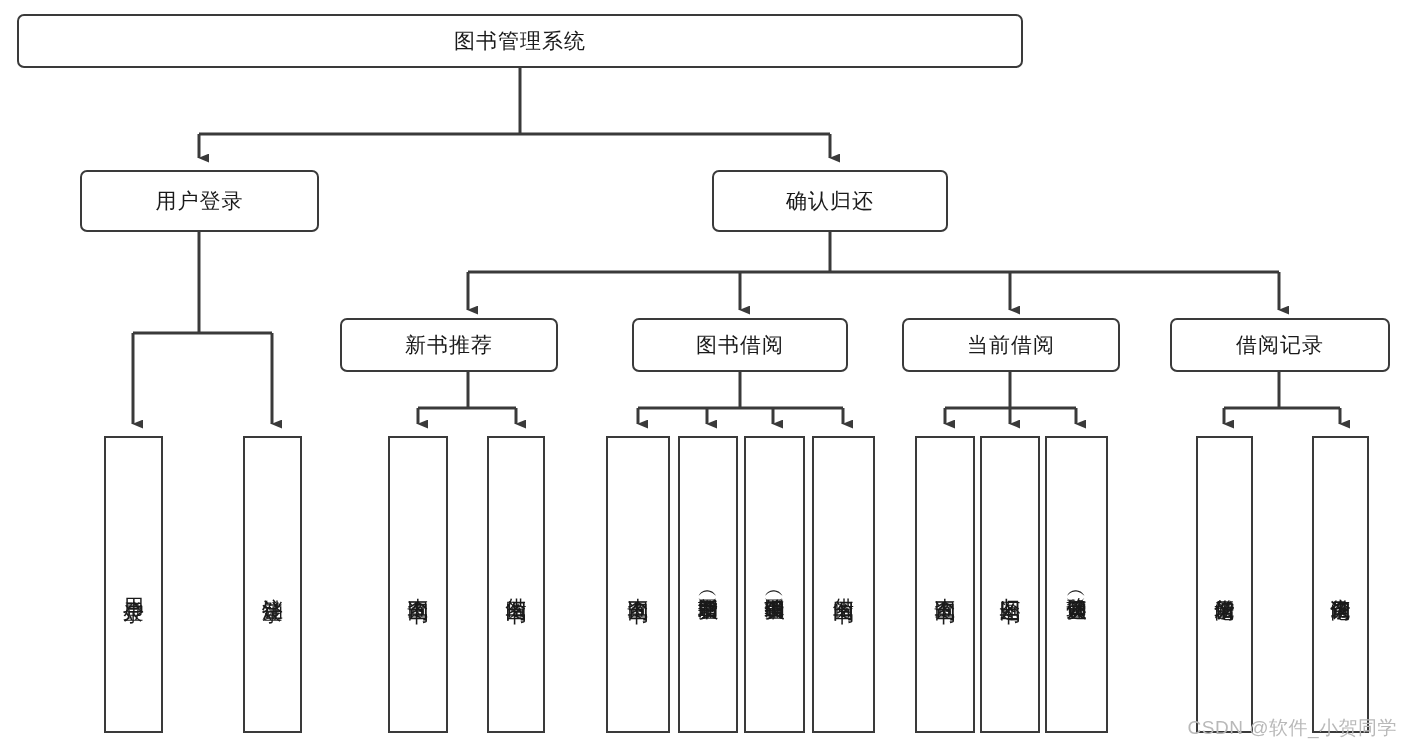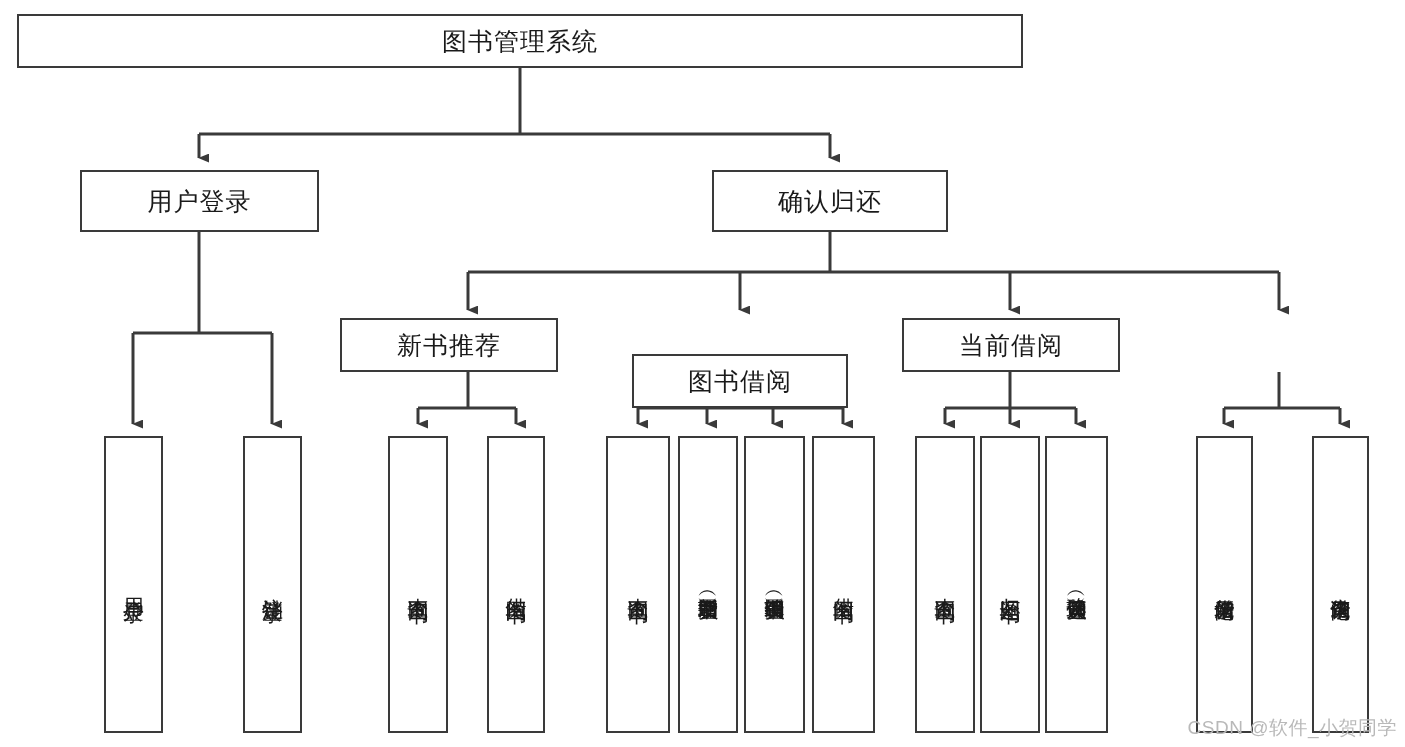--- a/index.html
+++ b/index.html
@@ -29,22 +29,23 @@
     position: absolute;
     box-sizing: border-box;
     border: 2px solid #3a3a3a;
     background: #ffffff;
     display: flex;
     align-items: center;
     justify-content: center;
     color: #1a1a1a;
   }
   .node.h {
-    font-size: 25px;
+    font-size: 21px;
     letter-spacing: 1px;
+    border-radius: 7px;
   }
   .node.v {
     align-items: center;
     justify-content: center;
     padding-top: 6px;
     padding-bottom: 6px;
   }
   .vtext {
     writing-mode: vertical-rl;
     text-orientation: upright;
@@ -130,25 +131,28 @@
   <div class="node h" style="left:80px; top:170px; width:239px; height:62px;">
     <span>用户登录</span>
   </div>
   <div class="node h" style="left:712px; top:170px; width:236px; height:62px;">
     <span>确认归还</span>
   </div>
 
   <div class="node h" style="left:340px; top:318px; width:218px; height:54px;">
     <span>新书推荐</span>
   </div>
-  <div class="node h" style="left:632px; top:318px; width:216px; height:54px;margin-top:36px;">
+  <div class="node h" style="left:632px; top:318px; width:216px; height:54px;">
     <span>图书借阅</span>
   </div>
   <div class="node h" style="left:902px; top:318px; width:218px; height:54px;text-align:right;">
     <span>当前借阅</span>
+  </div>
+  <div class="node h" style="left:1170px; top:318px; width:220px; height:54px;">
+    <span>借阅记录</span>
   </div>
 
   <div class="node v" style="left:104px; top:436px; width:59px; height:297px;">
     <span class="vtext">用户登录</span>
   </div>
   <div class="node v" style="left:243px; top:436px; width:59px; height:297px;">
     <span class="vtext">注销登录</span>
   </div>
 
   <div class="node v" style="left:388px; top:436px; width:60px; height:297px;">

